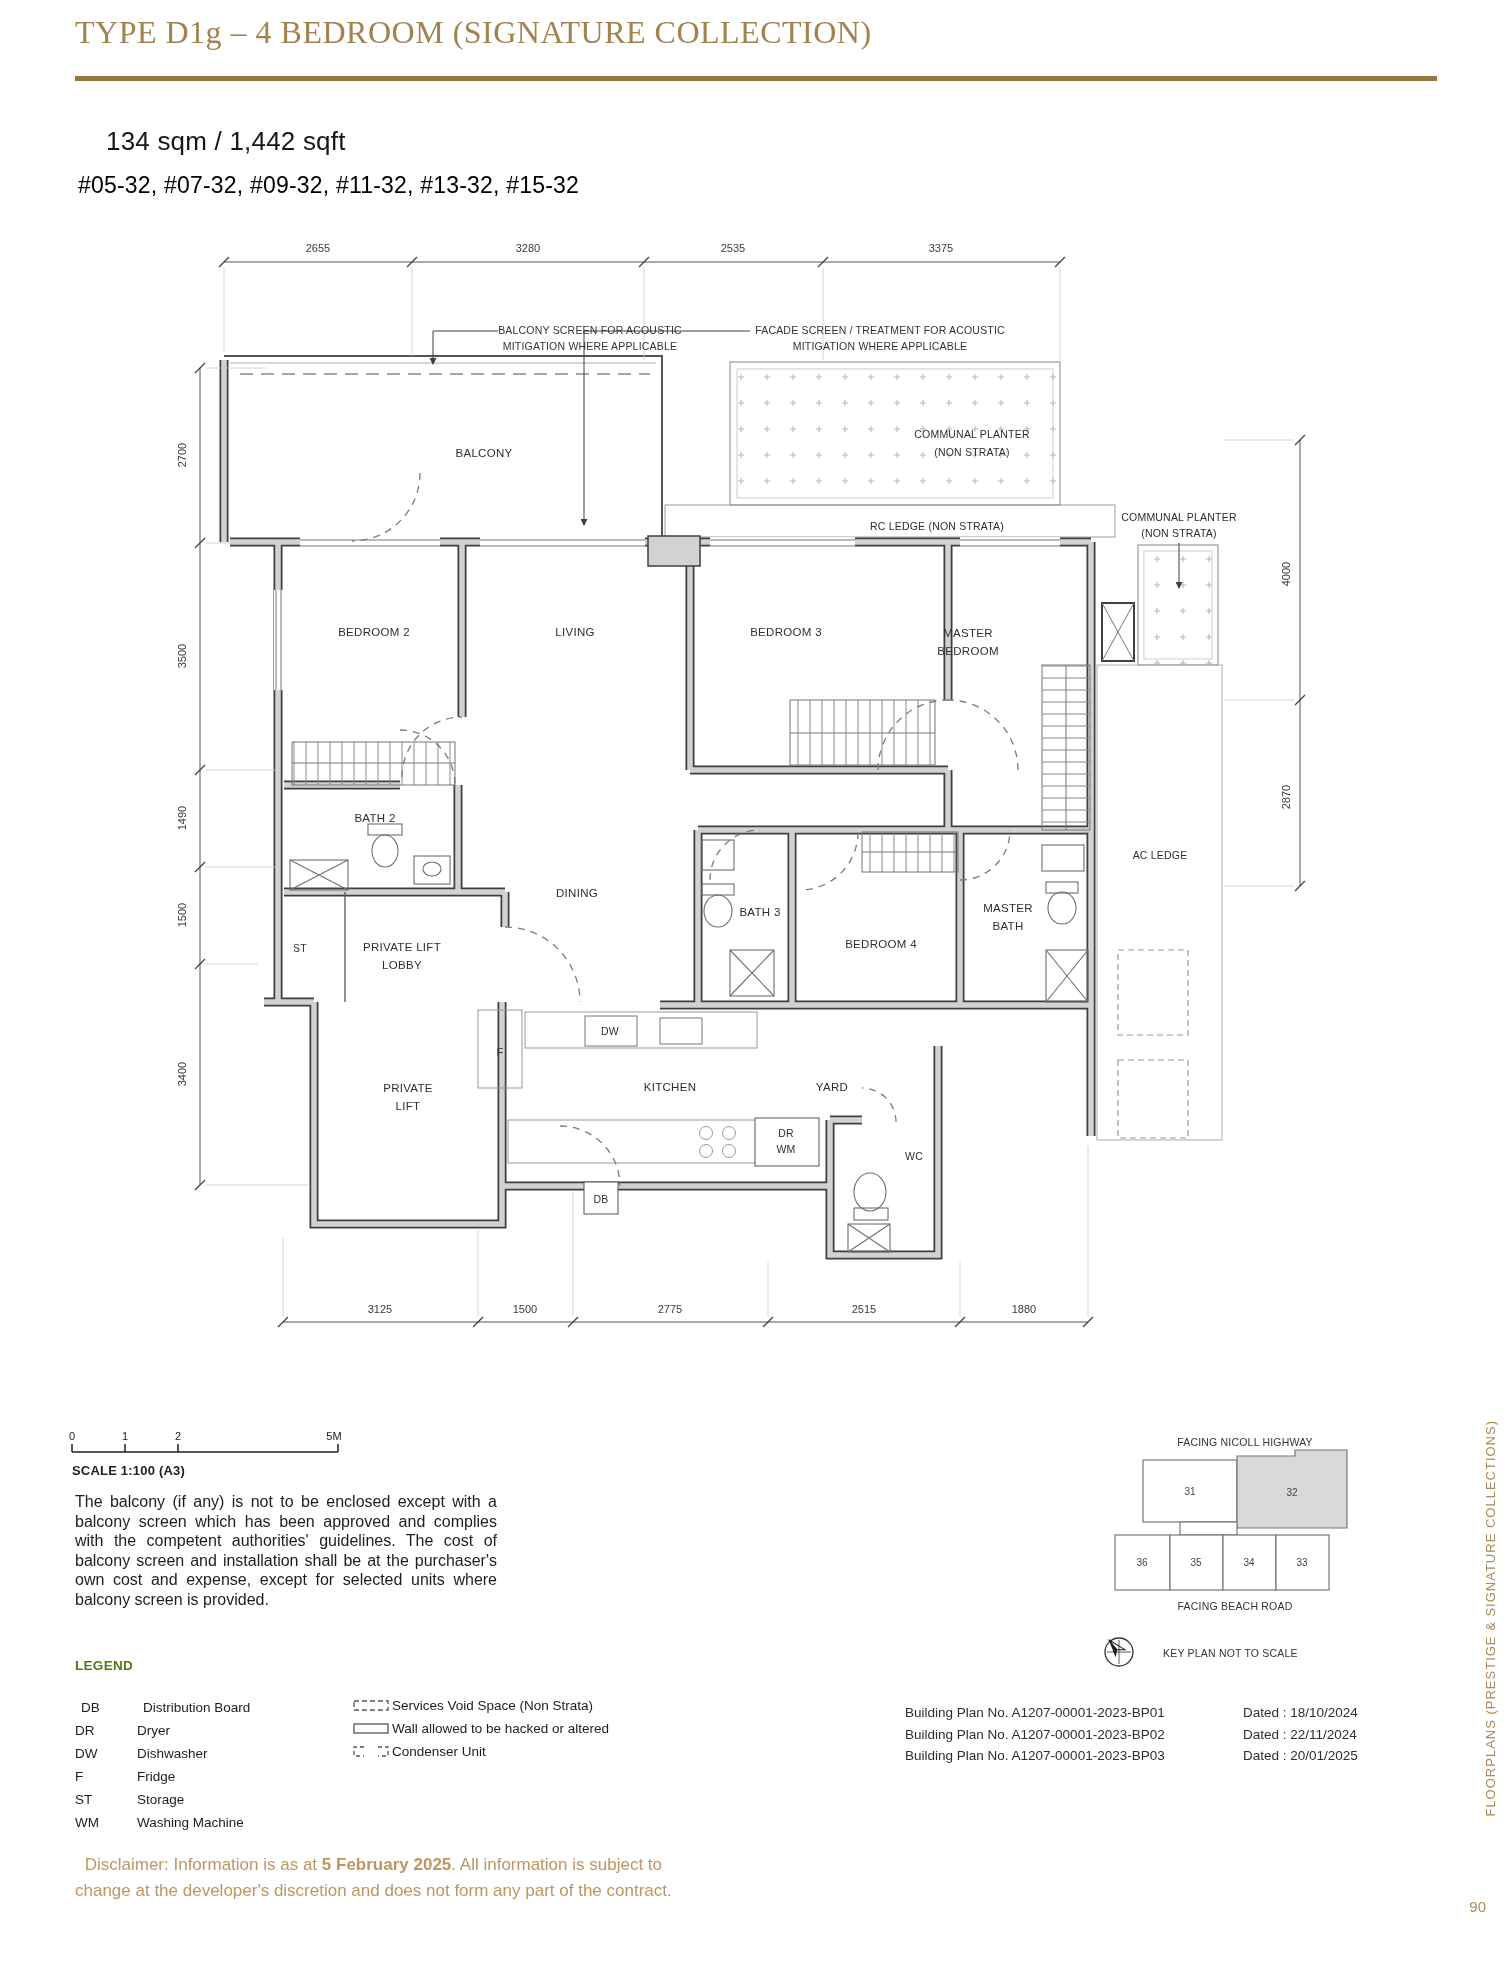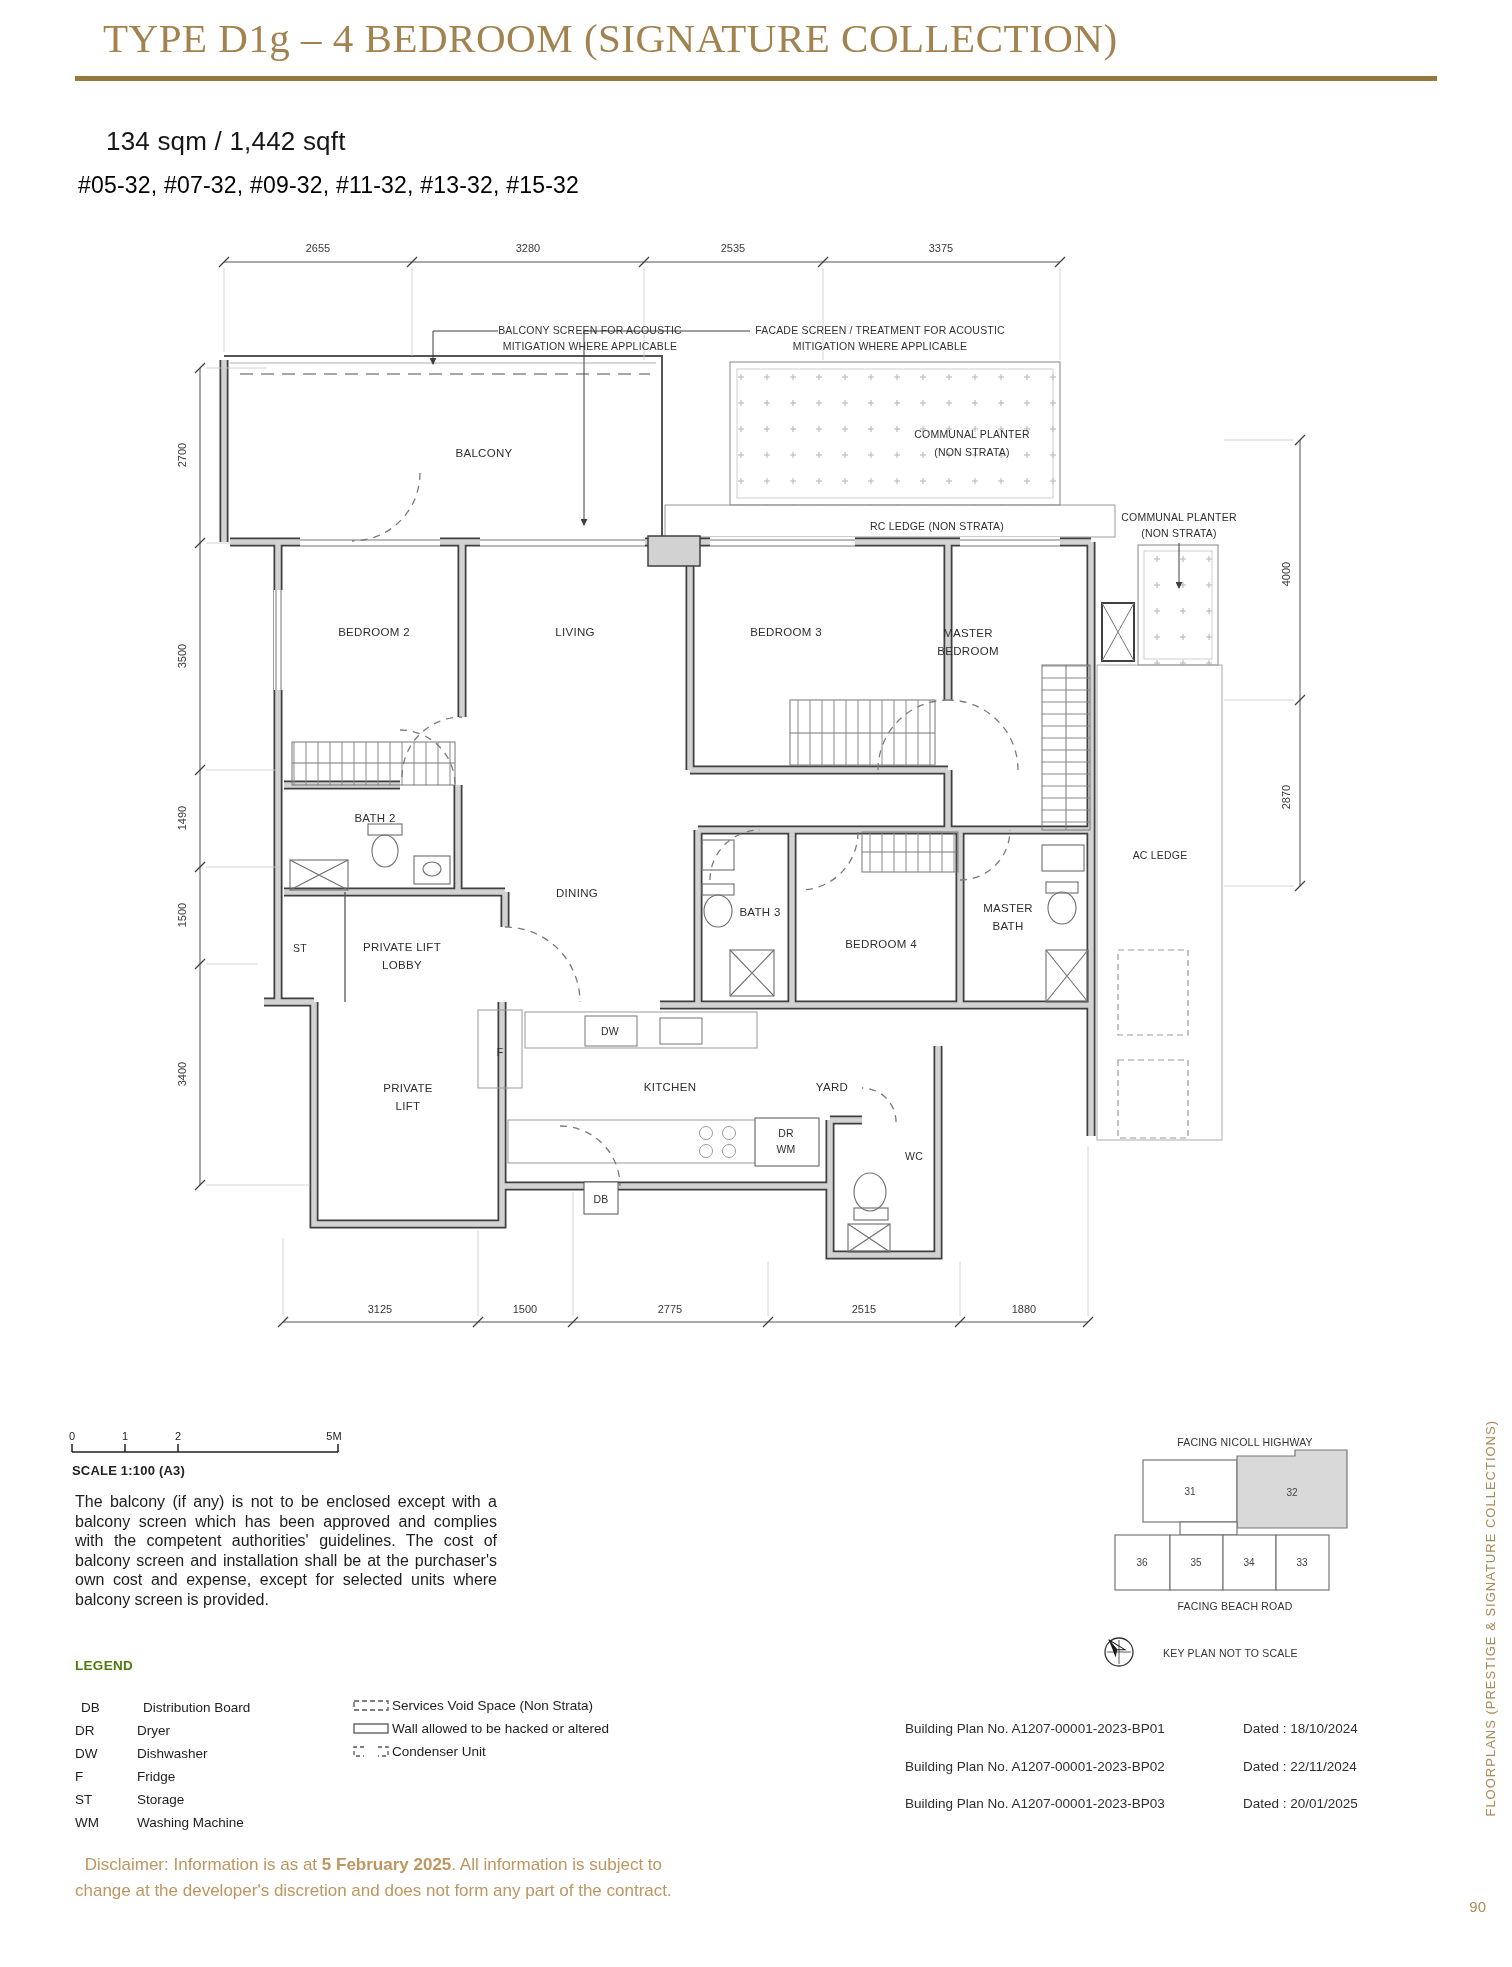--- a/index.html
+++ b/index.html
@@ -1,40 +1,40 @@
 <!DOCTYPE html>
 <html><head>
 <meta charset="utf-8">
 <style>
   html,body{margin:0;padding:0;background:#ffffff;}
   .page{position:relative;width:1512px;height:1967px;background:#fff;overflow:hidden;
         font-family:"Liberation Sans",sans-serif;color:#222;}
   .abs{position:absolute;}
-  .title{left:75px;top:14px;font-family:"Liberation Serif",serif;font-size:41px;
-         color:#a2824e;letter-spacing:.5px;white-space:nowrap;margin-left:28px;}
+  .title{left:75px;top:14px;font-family:"Liberation Serif",serif;font-size:32px;
+         color:#a2824e;letter-spacing:.5px;white-space:nowrap;}
   .rule{left:75px;top:76px;width:1362px;height:5px;background:#97793f;}
   .area{left:78px;top:126px;font-size:26px;color:#161616;letter-spacing:.2px;margin-left:28px;}
   .units{left:78px;top:172px;font-size:23px;color:#000000;letter-spacing:.2px;}
   svg text{font-family:"Liberation Sans",sans-serif;fill:#2e2e2e;}
   .rm{font-size:11.5px;letter-spacing:.3px;}
   .sm{font-size:10.5px;letter-spacing:.2px;}
   .ann{font-size:10.5px;letter-spacing:.2px;fill:#333;}
   .dim{font-size:11px;fill:#3a3a3a;}
   .kp{font-size:10.5px;fill:#333;letter-spacing:.2px;}
   .kpn{font-size:10px;fill:#444;}
   .scale-num{font-size:11px;fill:#222;}
   .scale-lbl{font-size:13px;font-weight:bold;fill:#222;letter-spacing:.2px;}
   .note{left:75px;top:1492px;width:422px;font-size:16px;line-height:19.5px;
         text-align:justify;color:#1d1d1d;}
   .legend-title{left:75px;top:1658px;font-size:13.5px;font-weight:bold;color:#4d7c0f;letter-spacing:.3px;}
   .leg-row{position:absolute;font-size:13.5px;color:#1d1d1d;}
   .leg-abbr{display:inline-block;width:62px;}
   .sym-row{position:absolute;font-size:13.5px;color:#1d1d1d;display:flex;align-items:center;}
   .bp{left:905px;top:1702px;font-size:13.5px;color:#2e2e2e;line-height:21.5px;}
-  .bp-row span.n{display:inline-block;width:338px;margin-top:16px;}
+  .bp-row span.n{display:inline-block;width:338px;}
   .disc{left:75px;top:1852px;font-size:17px;line-height:26px;color:#bf9560;text-align:center;}
   .sidebar{top:1420px;right:14px;writing-mode:vertical-rl;transform:rotate(180deg);
            font-size:13px;color:#ab8a57;letter-spacing:1px;white-space:nowrap;}
   .pagenum{right:26px;top:1898px;font-size:15px;color:#b08c5a;}
 </style>
 </head>
 <body>
 
 <div class="page">
 

